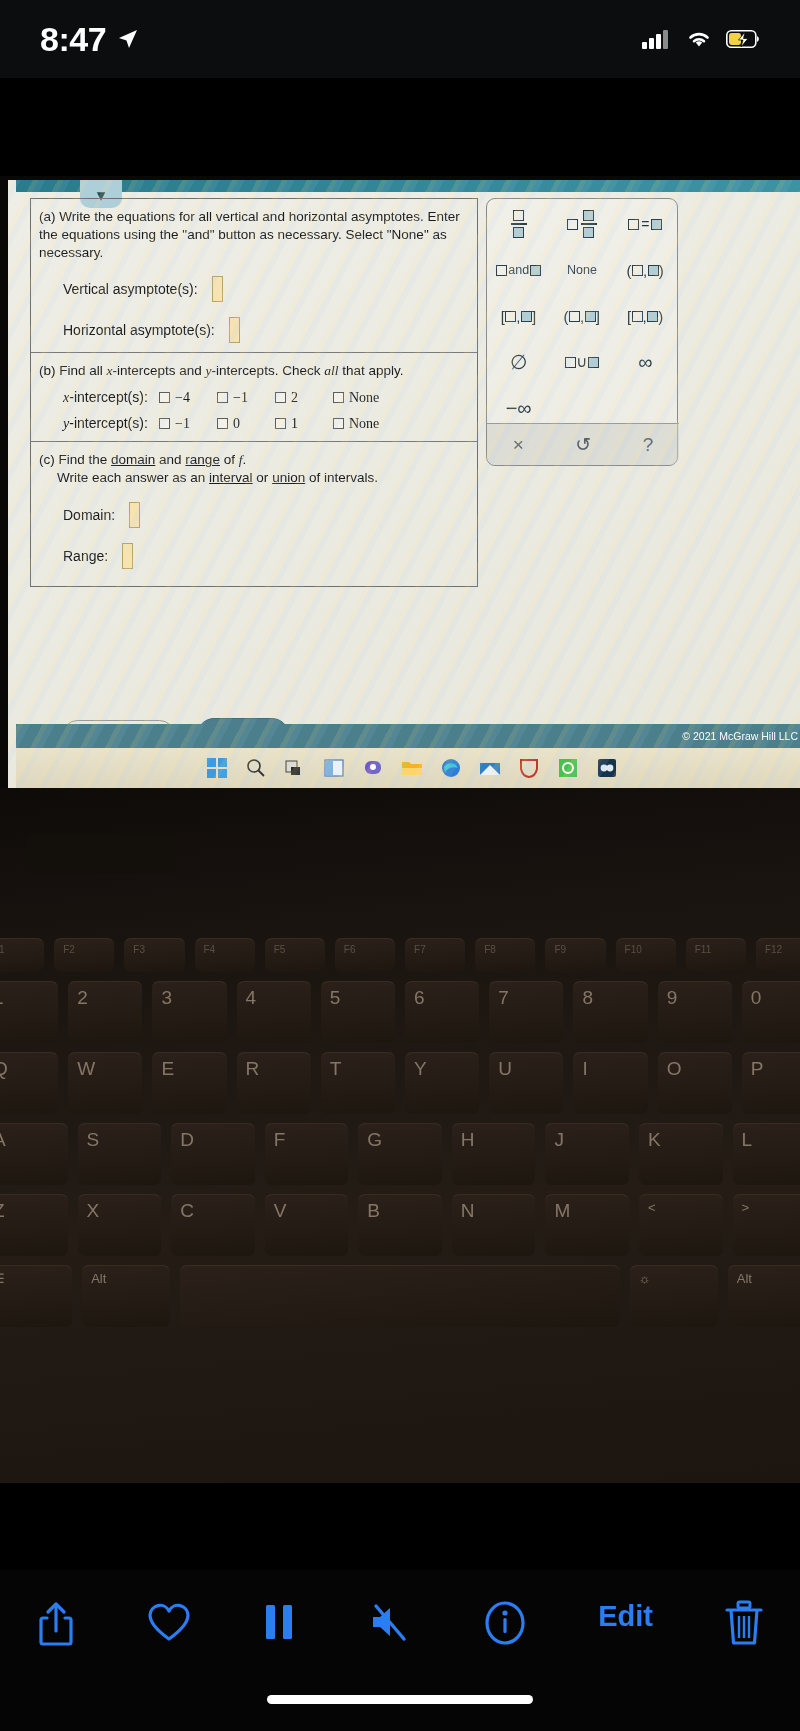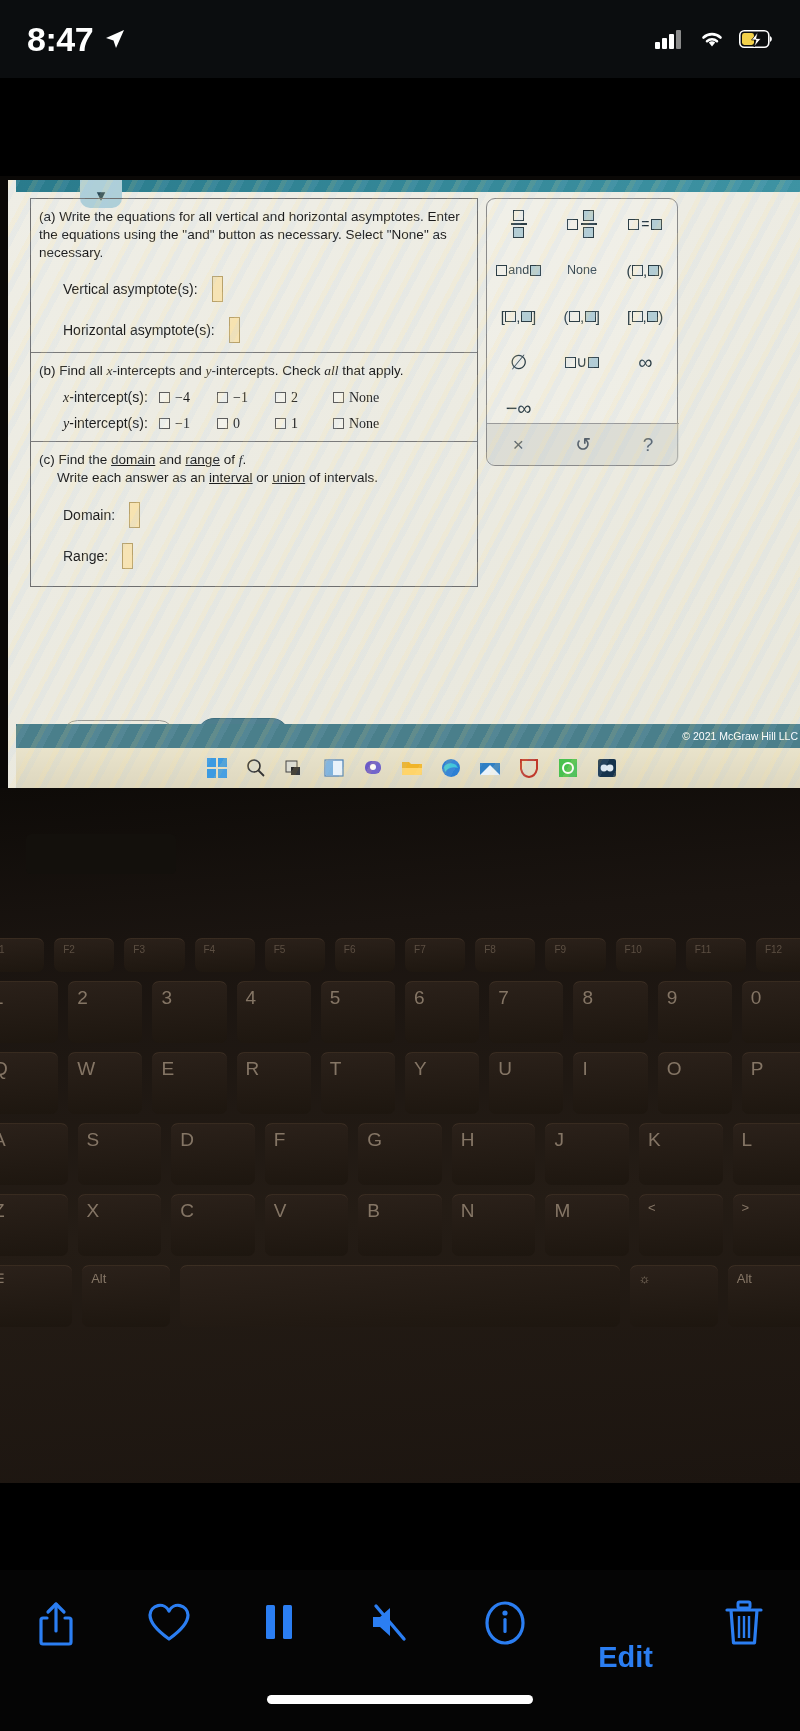--- a/index.html
+++ b/index.html
@@ -15,21 +15,21 @@
     background: #000;
     overflow: hidden;
   }
 
   
   .statusbar {
     position: absolute; top: 0; left: 0;
     width: 800px; height: 78px;
     background: #0b0d0f;
     display: flex; align-items: center; justify-content: space-between;
-    padding: 0 27px;
+    padding: 0 40px;
     color: #fff;
   }
   .sb-left { display: flex; align-items: center; gap: 10px; }
   .sb-time { font-size: 34px; font-weight: 700; letter-spacing: -0.5px; }
   .sb-loc { width: 24px; height: 24px; }
   .sb-right { display: flex; align-items: center; gap: 14px; }
 
   
   .navbar {
     position: absolute; top: 78px; left: 0;
@@ -207,21 +207,21 @@
   .key.sm { font-size: 13px; }
 
   
   .toolbar {
     position: absolute; bottom: 0; left: 0; width: 800px; height: 161px;
     background: #050505;
     display: flex; align-items: flex-start; justify-content: space-around;
     padding-top: 30px;
   }
   .tool { color: #2b7ef2; cursor: pointer; display: flex; align-items: center; justify-content: center; }
-  .tool-edit { font-size: 29px; font-weight: 600; color: #2b7ef2; margin-top: 41px; }
+  .tool-edit { font-size: 29px; font-weight: 600; color: #2b7ef2; }
   .home-indicator {
     position: absolute; bottom: 27px; left: 50%; transform: translateX(-50%);
     width: 266px; height: 9px; background: #fff; border-radius: 5px;
   }
 </style>
 </head>
 <body>
 
 <div class="phone">
 

